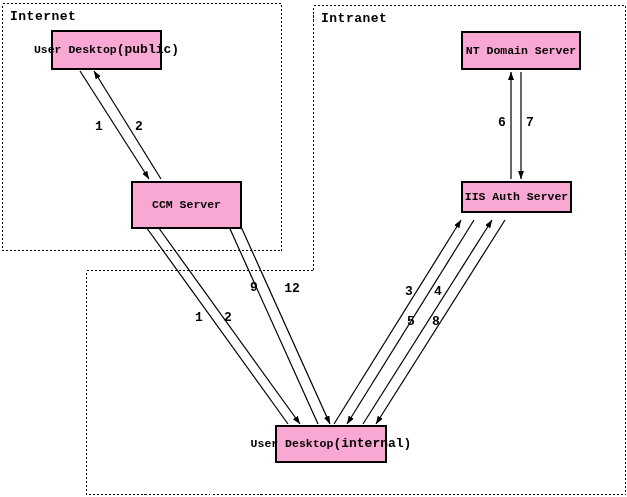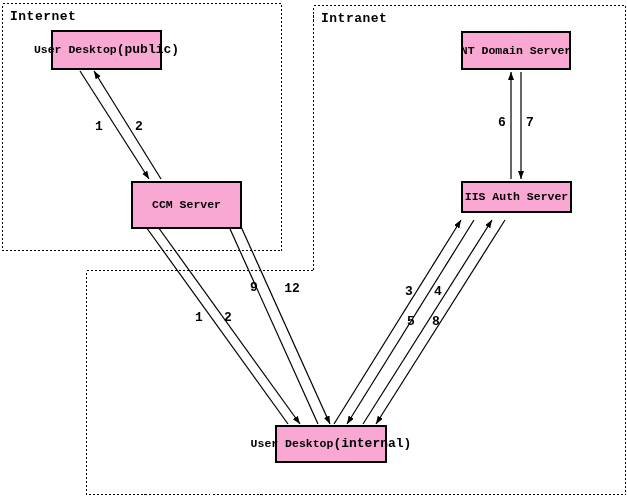--- a/index.html
+++ b/index.html
@@ -93,21 +93,21 @@
 
   <div class="node" style="left:51px; top:30px; width:111px; height:40px;">
     <span class="title">User Desktop</span>
     <span class="subtitle">(public)</span>
   </div>
 
   <div class="node" style="left:131px; top:181px; width:111px; height:48px;">
     <span class="title">CCM Server</span>
   </div>
 
-  <div class="node" style="left:461px; top:31px; width:110px; height:39px;">
+  <div class="node" style="left:461px; top:31px; width:120px; height:39px;">
     <span class="title">NT Domain Server</span>
   </div>
 
   <div class="node" style="left:461px; top:181px; width:111px; height:32px;">
     <span class="title">IIS Auth Server</span>
   </div>
 
   <div class="node" style="left:275px; top:425px; width:112px; height:38px;">
     <span class="title">User Desktop</span>
     <span class="subtitle">(internal)</span>

